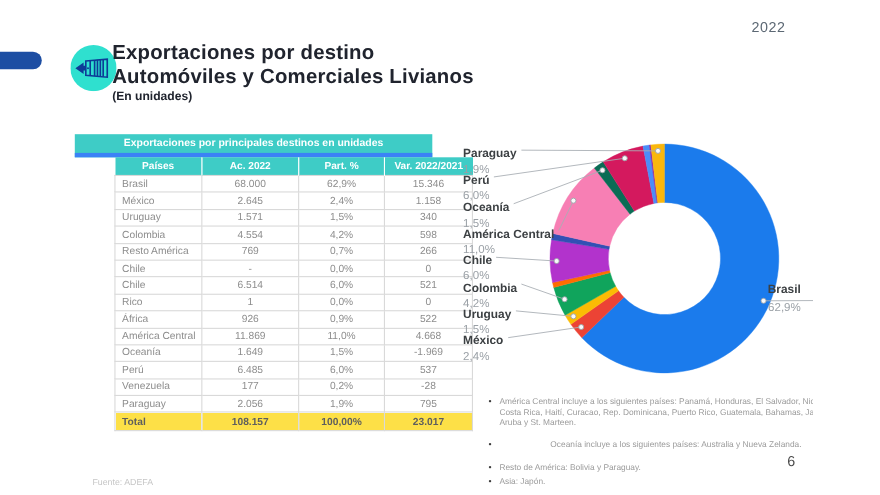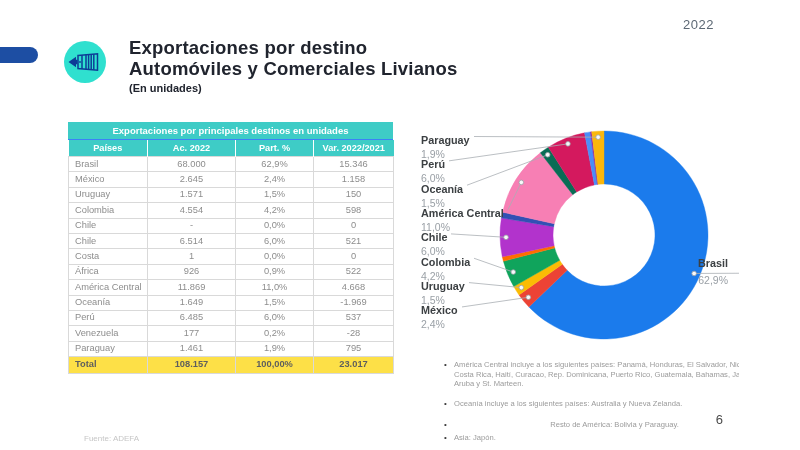--- a/index.html
+++ b/index.html
@@ -7,29 +7,29 @@
          font-family:"Liberation Sans","DejaVu Sans",sans-serif;}
 
   
   .year{position:absolute;top:17px;right:25px;font-size:13px;color:#5c6874;letter-spacing:.5px;}
 
   
   .pill{position:absolute;left:0;top:47px;width:38px;height:16px;background:#1d4ea3;border-radius:0 9px 9px 0;}
 
   
   .hicon{position:absolute;left:64px;top:41px;width:42px;height:42px;}
-  .htext{position:absolute;left:129px;top:37px;}
+  .htext{position:absolute;left:102px;top:37px;}
   .t1{font-size:18.5px;font-weight:bold;color:#20242e;line-height:21px;letter-spacing:.2px;}
   .t2{font-size:11px;font-weight:bold;color:#20242e;margin-top:3px;}
 
   
   .tablewrap{position:absolute;left:68px;top:122px;width:325px;}
   .ttitle{background:#3eccc6;color:#fff;font-weight:bold;font-size:9.5px;text-align:center;
-          height:17px;line-height:17px;border-bottom:1px solid #3b82f6;}
-  table{border-collapse:collapse;width:100%;table-layout:fixed;}
+          height:17px;line-height:17px;border-bottom:4px solid #3b82f6;}
+  table{border-collapse:collapse;width:100%;table-layout:fixed;margin-left:36px;}
   th{background:#3eccc6;color:#fff;font-weight:bold;font-size:9.2px;height:16px;
      border-left:1px solid #ffffff;padding:0;}
   th:first-child{border-left:none;}
   td{font-size:9.3px;color:#8d8d8d;height:14.4px;border:1px solid #d9d9d9;text-align:center;
      padding:0;line-height:1;white-space:nowrap;overflow:hidden;}
   td.c0{text-align:left;padding-left:6px;}
   tfoot td{background:#fde047;color:#5e5e5e;font-weight:bold;height:15.5px;}
   .fuente{position:absolute;left:84px;top:434px;font-size:8px;color:#c6c6c6;}
 
   
@@ -38,22 +38,22 @@
   .co .nm{font-size:10.8px;font-weight:bold;color:#3c4043;line-height:13px;display:inline-block;white-space:nowrap;}
   .co .pc{font-size:10.5px;color:#9aa0a6;line-height:12px;}
   .co-right{position:absolute;right:11px;top:257px;text-align:right;}
   .co-right .nm{font-size:10.8px;font-weight:bold;color:#3c4043;line-height:13px;display:block;}
   .co-right .pc{font-size:10.5px;color:#9aa0a6;line-height:12px;margin-top:4px;}
 
   
   .notes{position:absolute;left:443px;top:360px;width:332px;margin:0;padding:0;list-style:none;}
   .notes li{font-size:7.6px;color:#9b9b9b;line-height:9.5px;margin-bottom:10px;padding-left:11px;position:relative;}
   .notes li::before{content:"\2022";position:absolute;left:1px;top:0;color:#3c3c3c;font-size:8px;}
-  .notes li:nth-child(2){margin-bottom:12px;}
-  .notes li:nth-child(3){margin-bottom:3px;text-align:center;}
+  .notes li:nth-child(2){margin-bottom:12px;text-align:center;}
+  .notes li:nth-child(3){margin-bottom:3px;}
 
   .pagenum{position:absolute;right:16px;top:412px;font-size:13px;color:#4a4a4a;}
 </style>
 </head>
 <body>
 
 <div class="slide">
 
   <div class="year">2022</div>
   <div class="pill"></div>
@@ -106,42 +106,48 @@
           <tr>
             <td class="c0">México</td>
             <td>2.645</td>
             <td>2,4%</td>
             <td>1.158</td>
           </tr>
           <tr>
             <td class="c0">Uruguay</td>
             <td>1.571</td>
             <td>1,5%</td>
-            <td>150</td>
+            <td>340</td>
           </tr>
           <tr>
             <td class="c0">Colombia</td>
             <td>4.554</td>
             <td>4,2%</td>
             <td>598</td>
           </tr>
           <tr>
+            <td class="c0">Resto América</td>
+            <td>769</td>
+            <td>0,7%</td>
+            <td>266</td>
+          </tr>
+          <tr>
             <td class="c0">Chile</td>
             <td>-</td>
             <td>0,0%</td>
             <td>0</td>
           </tr>
           <tr>
             <td class="c0">Chile</td>
             <td>6.514</td>
             <td>6,0%</td>
             <td>521</td>
           </tr>
           <tr>
-            <td class="c0">Costa</td>
+            <td class="c0">Rico</td>
             <td>1</td>
             <td>0,0%</td>
             <td>0</td>
           </tr>
           <tr>
             <td class="c0">África</td>
             <td>926</td>
             <td>0,9%</td>
             <td>522</td>
           </tr>
@@ -164,21 +170,21 @@
             <td>537</td>
           </tr>
           <tr>
             <td class="c0">Venezuela</td>
             <td>177</td>
             <td>0,2%</td>
             <td>-28</td>
           </tr>
           <tr>
             <td class="c0">Paraguay</td>
-            <td>1.461</td>
+            <td>2.056</td>
             <td>1,9%</td>
             <td>795</td>
           </tr>
         </tbody>
       <tfoot>
           <tr id="tfoot-row">
             <td class="c0">Total</td>
             <td>108.157</td>
             <td>100,00%</td>
             <td>23.017</td>

